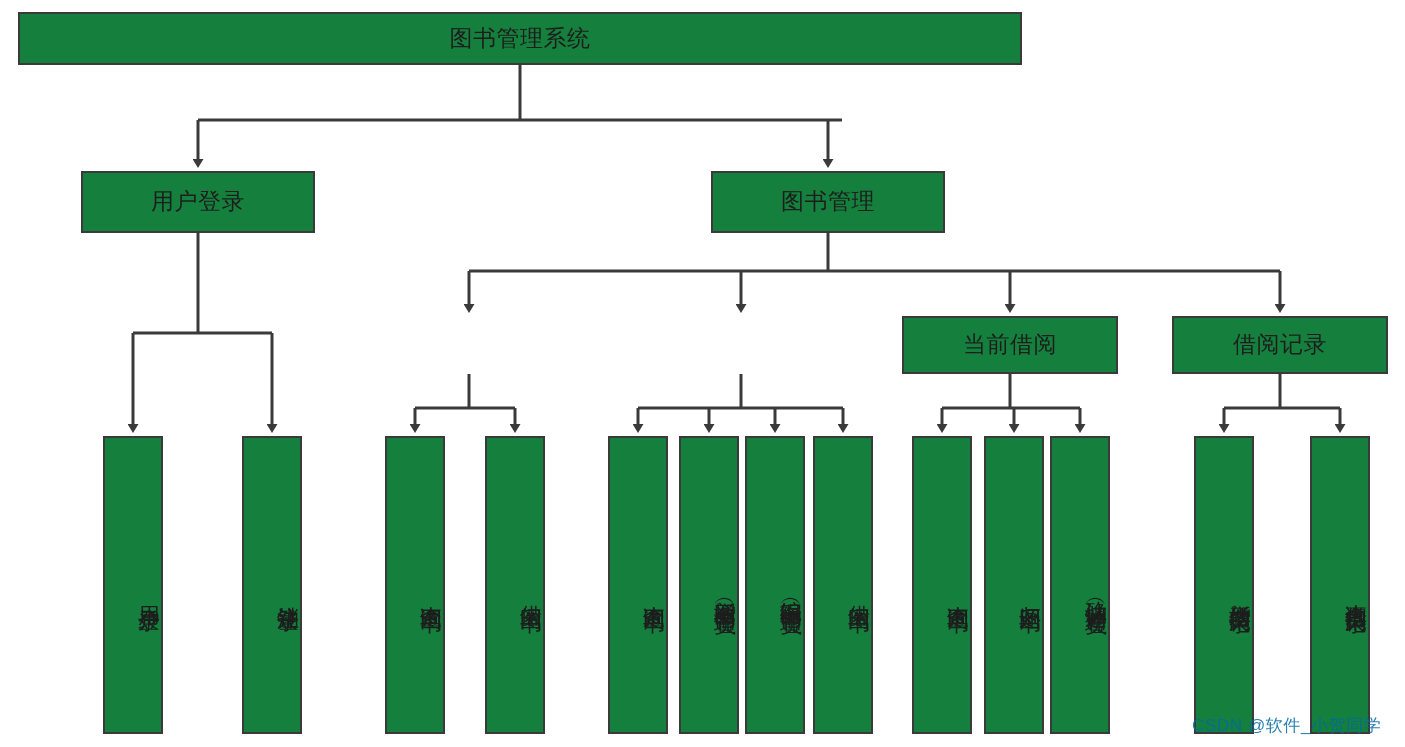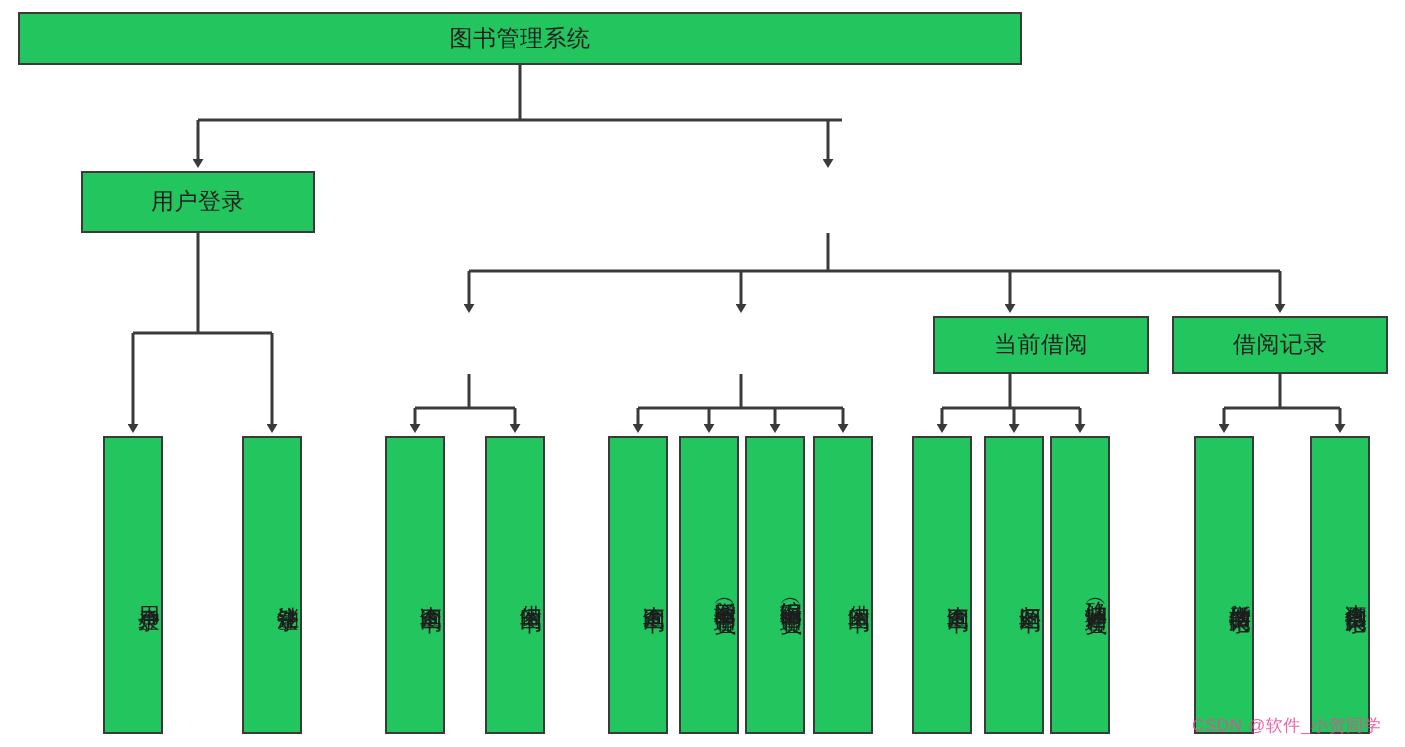--- a/index.html
+++ b/index.html
@@ -23,21 +23,21 @@
     left: 0;
     top: 0;
     width: 1405px;
     height: 747px;
     pointer-events: none;
   }
   .node {
     position: absolute;
     box-sizing: border-box;
     border: 2.5px solid #3a3a3a;
-    background: #22c55e;
+    background: #15803d;
     display: flex;
     align-items: center;
     justify-content: center;
     color: #1d1d1d;
     font-size: 23px;
     line-height: 1.18;
     letter-spacing: 0.5px;
     z-index: 2;
   }
   .node.leaf {
@@ -55,21 +55,21 @@
     white-space: nowrap;
   }
   .node.leaf .label {
     writing-mode: vertical-rl;
     text-orientation: upright;
     white-space: normal;
     max-height: 100%;
   }
   #watermark {
     position: absolute;
-    color: #ec4899;
+    color: #0369a1;
     font-size: 17px;
     letter-spacing: 0.6px;
     z-index: 5;
     white-space: nowrap;
     opacity: 0.85;
   }
 </style>
 </head>
 <body>
 
@@ -125,22 +125,25 @@
     </g>
   </svg>
 
   <div class="node root" style="left: 18px; top: 12px; width: 1004px; height: 53px;">
     <span class="label">图书管理系统</span>
   </div>
 
   <div class="node lvl1" style="left: 81px; top: 171px; width: 234px; height: 62px;">
     <span class="label">用户登录</span>
   </div>
+  <div class="node lvl1" style="left: 711px; top: 171px; width: 234px; height: 62px;">
+    <span class="label">图书管理</span>
+  </div>
 
-  <div class="node lvl2" style="left: 902px; top: 316px; width: 216px; height: 58px; margin-left: 31px;">
+  <div class="node lvl2" style="left: 902px; top: 316px; width: 216px; height: 58px;">
     <span class="label">当前借阅</span>
   </div>
   <div class="node lvl2" style="left: 1172px; top: 316px; width: 216px; height: 58px; justify-content: center;">
     <span class="label">借阅记录</span>
   </div>
 
   <div class="node leaf" style="left: 103px; top: 436px; width: 60px; height: 298px;">
     <span class="label">用户登录</span>
   </div>
   <div class="node leaf" style="left: 242px; top: 436px; width: 60px; height: 298px;">

